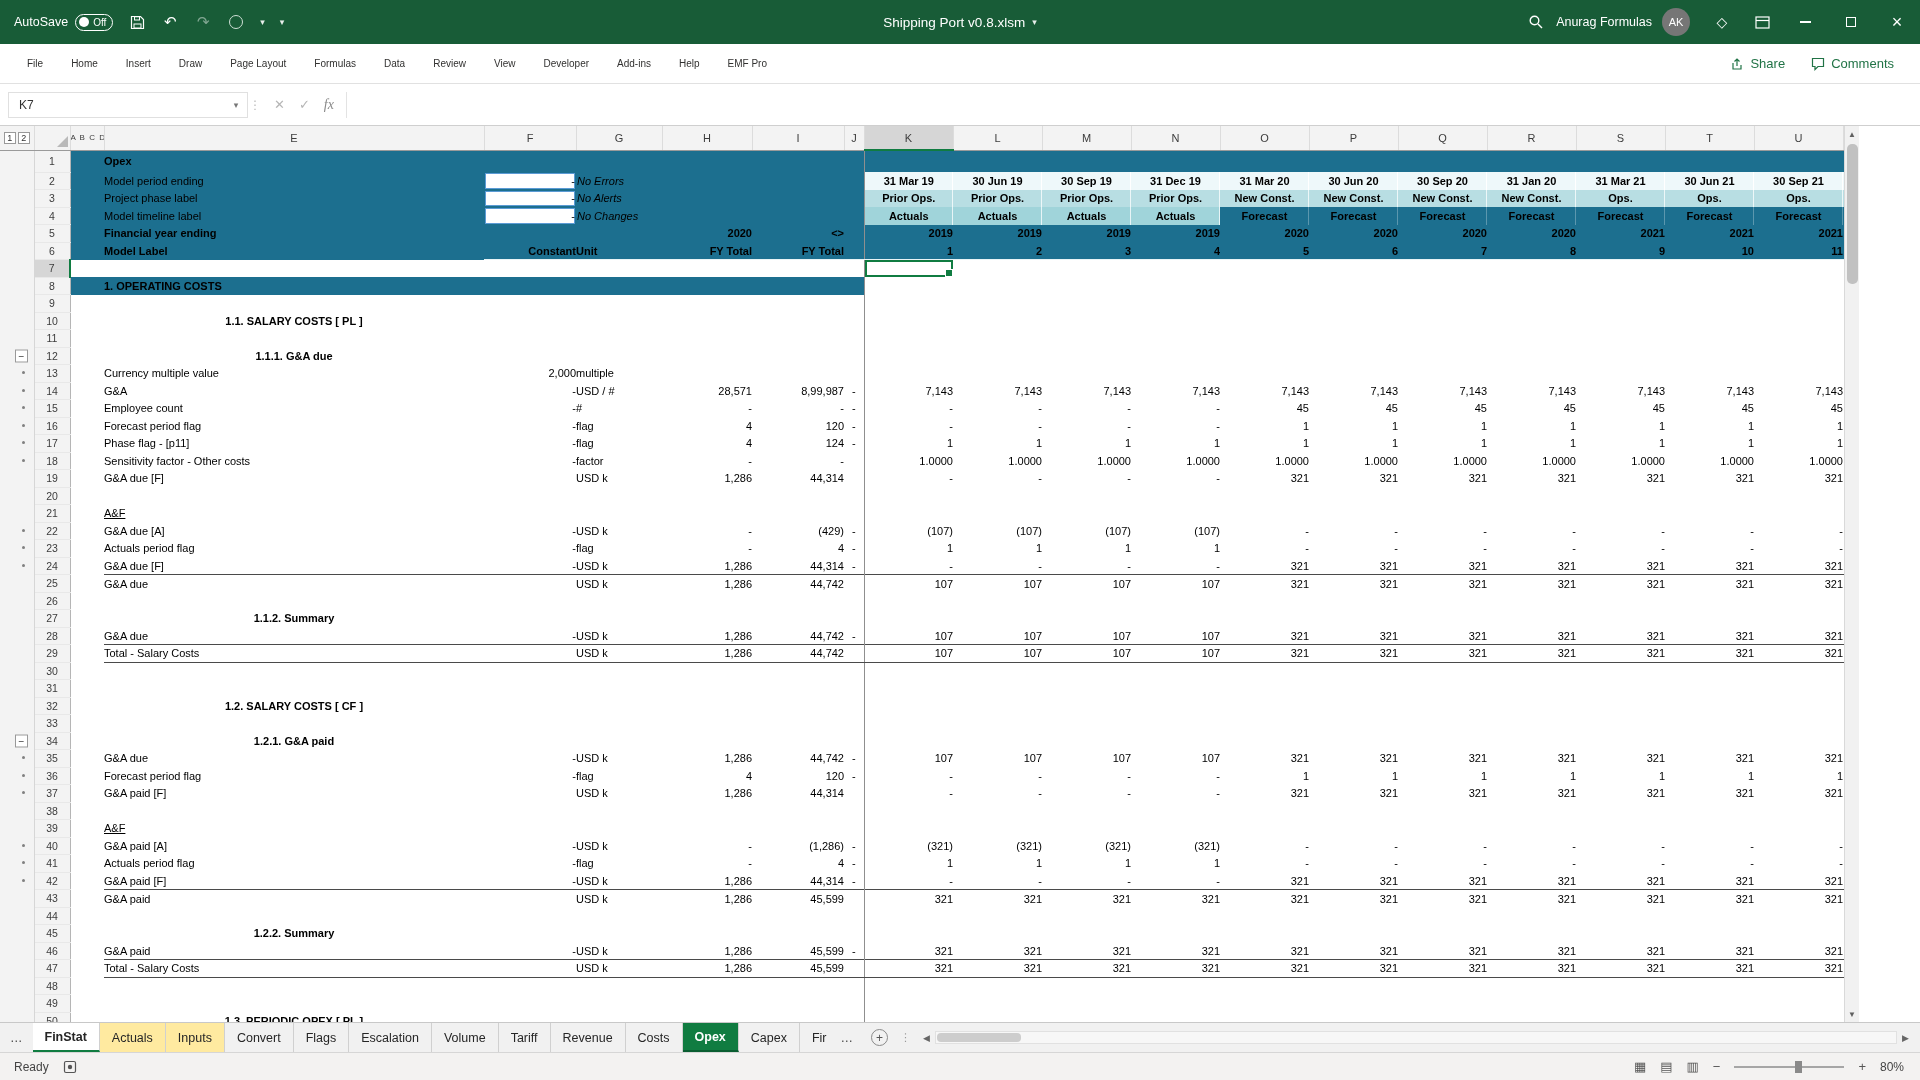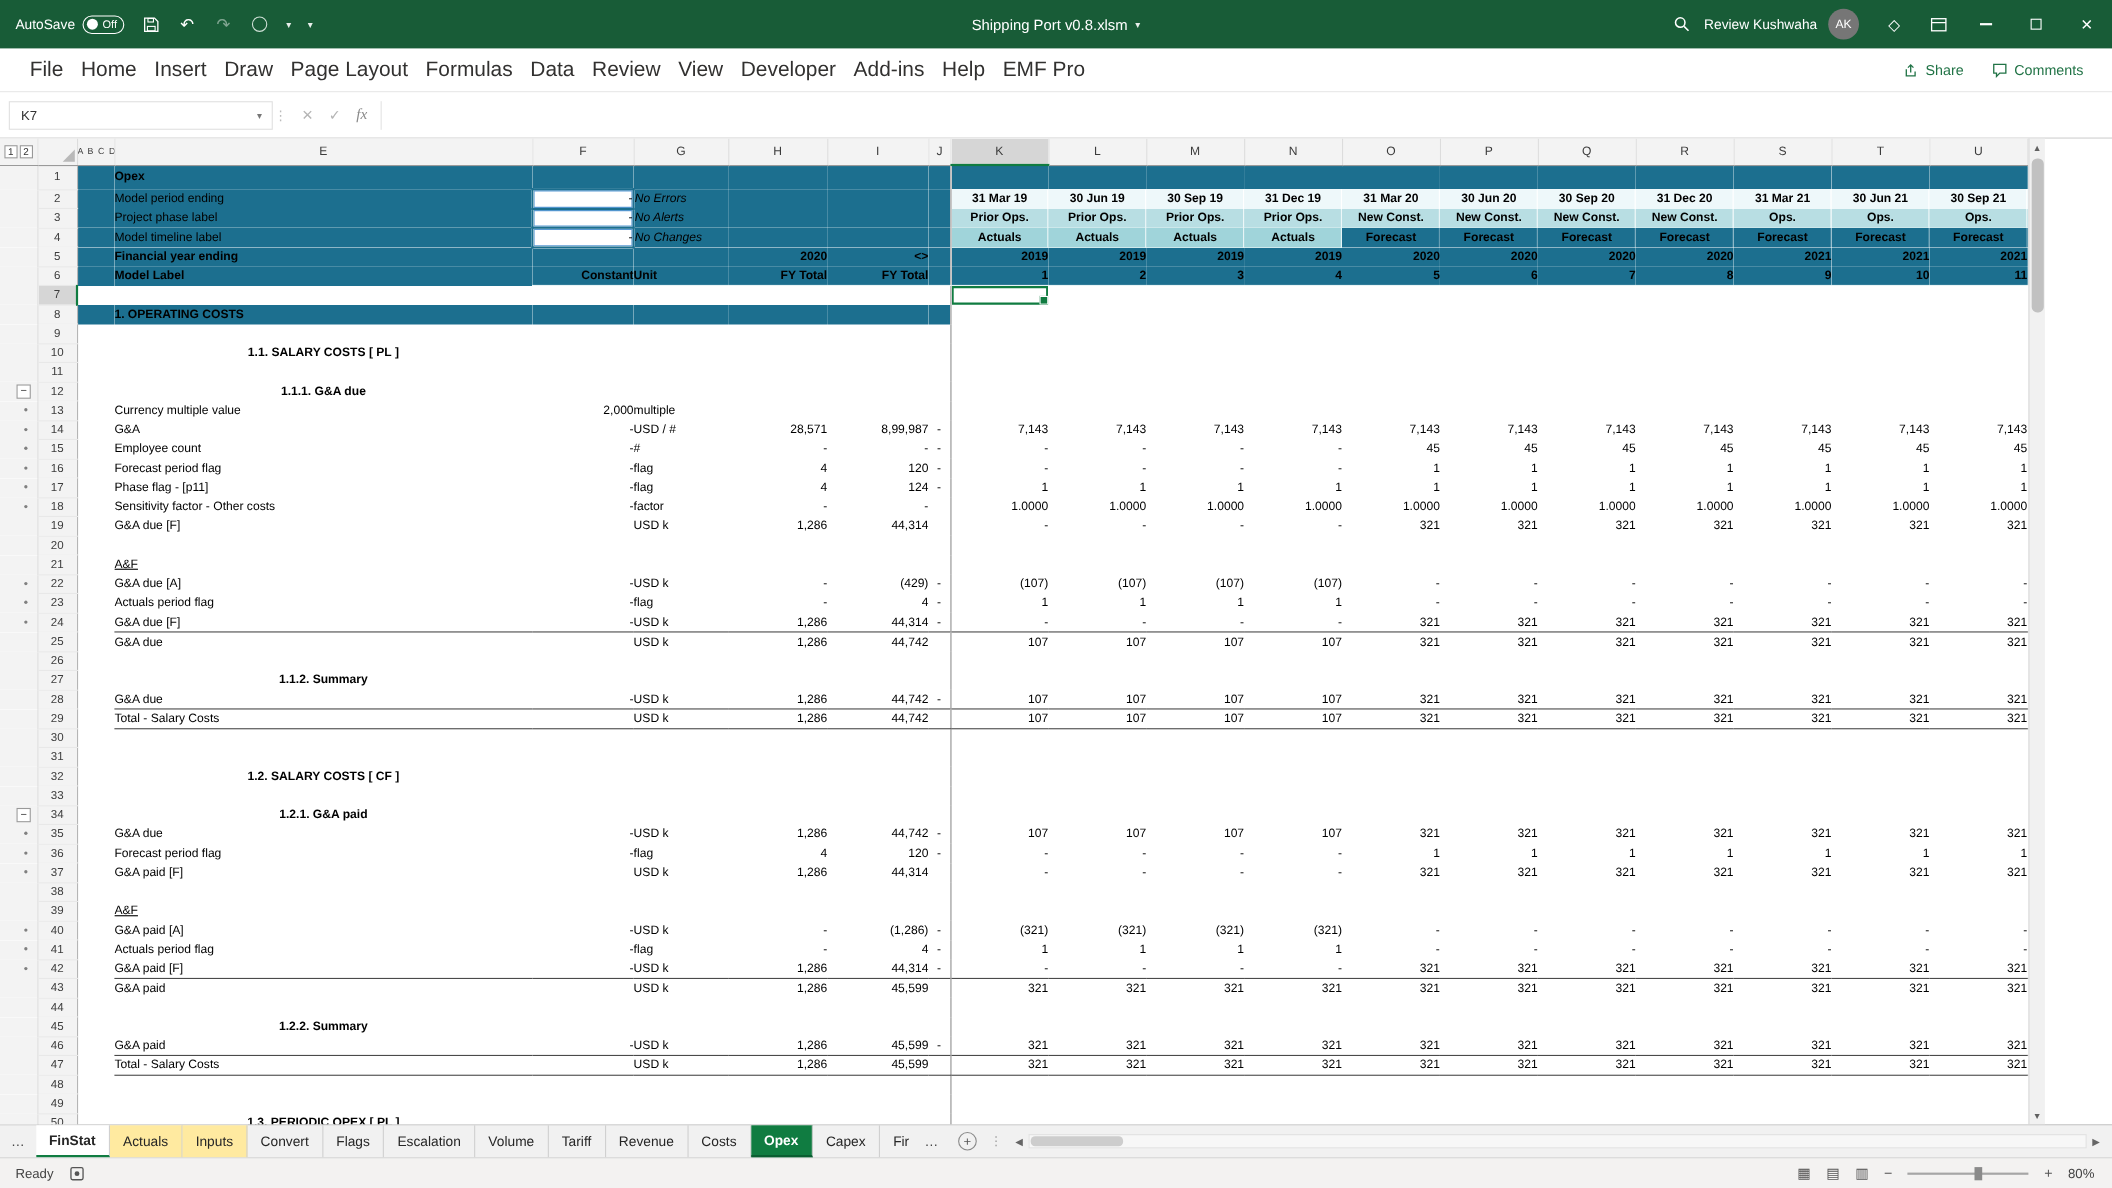--- a/index.html
+++ b/index.html
@@ -26,21 +26,21 @@
   .user-name { font-size:12.5px; margin-right:10px; }
   .avatar { width:28px; height:28px; border-radius:50%; background:#767676; color:#fff; display:flex; align-items:center; justify-content:center; font-size:11px; margin-right:12px; }
   .tb-ic { width:40px; height:44px; display:flex; align-items:center; justify-content:center; font-size:14px; }
   .win-btn { width:46px; height:44px; display:flex; align-items:center; justify-content:center; }
   .min-bar { width:11px; height:1.5px; background:#fff; display:inline-block; }
   .max-box { width:10px; height:10px; border:1.2px solid #fff; display:inline-block; }
   .close-x { font-size:18px; line-height:1; }
 
   
   .ribbonbar { height:40px; background:#fff; border-bottom:1px solid #e1e1e1; display:flex; align-items:center; }
-  .rtabs { display:flex; gap:16px; padding-left:27px; font-size:19px; color:#323130;text-align:center; }
+  .rtabs { display:flex; gap:28px; padding-left:27px; font-size:10px; color:#323130;text-align:center; }
   .rtab { cursor:default; white-space:nowrap; }
   .ribbon-right { margin-left:auto; display:flex; align-items:flex-start; gap:26px; padding-right:26px; font-size:13px; color:#217346; }
   .rbtn { display:flex; align-items:center; gap:6px; }
 
   
   .formulabar { height:42px; background:#fff; border-bottom:1px solid #cfcfcf; display:flex; align-items:center; padding-left:8px; }
   .namebox { width:240px; height:26px; border:1px solid #e0e0e0; display:flex; align-items:center; font-size:12px; color:#333; }
   .namebox .nbtext { flex:1; padding-left:10px; }
   .namebox .nbcaret { width:22px; text-align:center; color:#777; font-size:9px; }
   .fsplit { width:14px; text-align:center; color:#bbb; font-size:12px; }
@@ -164,21 +164,21 @@
     <span>Shipping Port v0.8.xlsm</span>
     <span class="chev">▾</span>
   </div>
   <div class="tb-right">
     <span class="tb-ic">
       <svg width="16" height="16" viewBox="0 0 16 16">
           <circle cx="6.5" cy="6.5" r="4.3" fill="none" stroke="#fff" stroke-width="1.4"></circle>
           <line x1="10" y1="10" x2="14" y2="14" stroke="#fff" stroke-width="1.4"></line>
         </svg>
     </span>
-    <span class="user-name">Review Kushwaha</span>
+    <span class="user-name">Anurag Formulas</span>
     <span class="avatar">AK</span>
     <span class="tb-ic">◇</span>
     <span class="tb-ic">
       <svg width="15" height="13" viewBox="0 0 15 13">
           <rect x="1" y="1" width="13" height="11" fill="none" stroke="#fff" stroke-width="1.2"></rect>
           <line x1="1" y1="4.5" x2="14" y2="4.5" stroke="#fff" stroke-width="1.2"></line>
         </svg>
     </span>
     <span class="win-btn">
         <span class="min-bar"></span>
@@ -326,21 +326,21 @@
             <td class="cell col-H bd"></td>
             <td class="cell col-I bd"></td>
             <td class="cell col-J bd"></td>
             <td class="cell col-K bd pd">31 Mar 19</td>
             <td class="cell col-L bd pd">30 Jun 19</td>
             <td class="cell col-M bd pd">30 Sep 19</td>
             <td class="cell col-N bd pd">31 Dec 19</td>
             <td class="cell col-O bd pd">31 Mar 20</td>
             <td class="cell col-P bd pd">30 Jun 20</td>
             <td class="cell col-Q bd pd">30 Sep 20</td>
-            <td class="cell col-R bd pd">31 Dec 20</td>
+            <td class="cell col-R bd pd">31 Jan 20</td>
             <td class="cell col-S bd pd">31 Mar 21</td>
             <td class="cell col-T bd pd">30 Jun 21</td>
             <td class="cell col-U bd pd">30 Sep 21</td>
             <td class="cell col-V bd pd">31 Dec 21</td>
           </tr>
           <tr style="height: 17.5px;">
             <td class="gut"></td>
             <td class="rnum">3</td>
             <td class="cell col-ABCD bd"></td>
             <td class="cell col-E bd lw i1">Project phase label</td>

